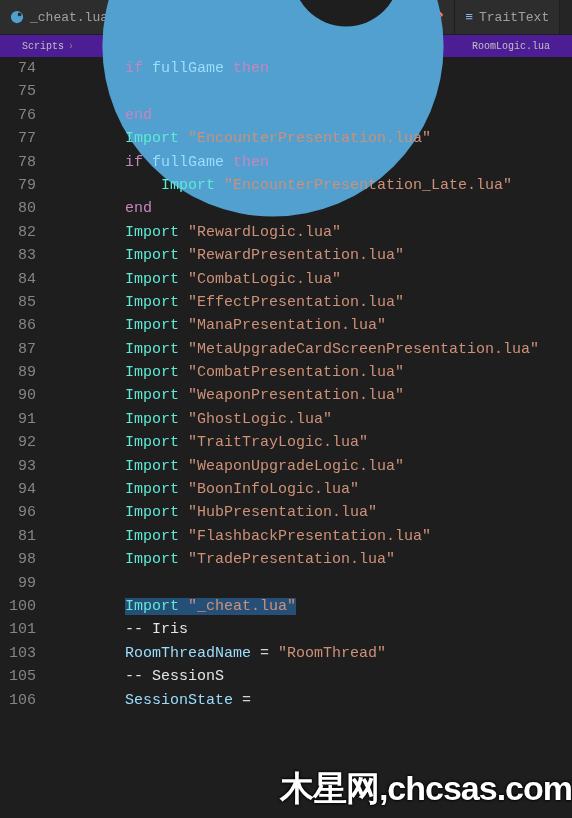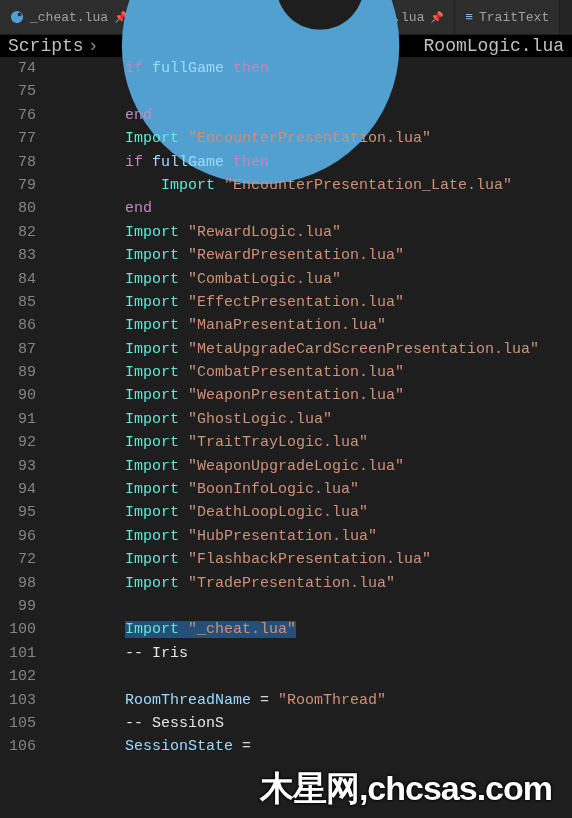--- a/index.html
+++ b/index.html
@@ -21,41 +21,41 @@
   padding:0 10px; font-size:13px;
   color:#a0a0a0; background:#2d2d2d;
   border-right:1px solid #1e1e1e;
   white-space:nowrap;
 }
 .tab.active { background:#1e1e1e; color:#ffffff; }
 .tab .lua-icon { width:14px; height:14px; }
 .pin { color:#c5c5c5; font-size:11px; }
 .breadcrumb {
   display:flex; align-items:center; height:22px;
-  padding:0 8px; font-size:18px; color:#c0c0c0;
-  background:#000000;
+  padding:0 22px; font-size:10px; color:#c0c0c0;
+  background:#4c1d95;
 }
 .breadcrumb .sep { margin:0 4px; color:#888; }
 .editor { position:relative; }
 .line { display:flex; height:23.4px; line-height:23.4px;gap:39px; }
 .gutter {
   width:50px; text-align:right; padding-right:14px;
   color:#858585; flex-shrink:0; user-select:none;
 }
 .code { white-space:pre; }
 .kw  { color:#c586c0; }
 .fn  { color:#5eead4; }
 .str { color:#ce9178; }
 .var { color:#9cdcfe; }
 .cmt { color:#e5e5e5; }
 .op  { color:#d4d4d4; }
 .ind { display:inline-block; border-left:1px solid #404040; width:1px; margin-right:-1px; }
 .sel { background:#264f78; }
 .watermark {
-  position:absolute; bottom:6px; right:20px;
+  position:absolute; bottom:6px; right:0;
   font-family:Arial,sans-serif; font-weight:900;
   font-size:34px; color:#fff;
   text-shadow:0 0 3px #000,0 0 3px #000;
   letter-spacing:-1px;
   pointer-events:none;
 }
 </style>
 </head>
 <body>
 
@@ -171,52 +171,44 @@
     </div>
     <div class="line">
       <div class="gutter">93</div>
       <div class="code"><span class="ind"></span>    <span class="fn">Import</span><span class="op"> </span><span class="str">"WeaponUpgradeLogic.lua"</span></div>
     </div>
     <div class="line">
       <div class="gutter">94</div>
       <div class="code"><span class="ind"></span>    <span class="fn">Import</span><span class="op"> </span><span class="str">"BoonInfoLogic.lua"</span></div>
     </div>
     <div class="line">
-      <div class="gutter">95</div>
-      <div class="code"><span class="ind"></span>    <span class="fn">Import</span><span class="op"> </span><span class="str">"DeathLoopLogic.lua"</span></div>
-    </div>
-    <div class="line">
       <div class="gutter">96</div>
       <div class="code"><span class="ind"></span>    <span class="fn">Import</span><span class="op"> </span><span class="str">"HubPresentation.lua"</span></div>
     </div>
     <div class="line">
-      <div class="gutter">72</div>
+      <div class="gutter">81</div>
       <div class="code"><span class="ind"></span>    <span class="fn">Import</span><span class="op"> </span><span class="str">"FlashbackPresentation.lua"</span></div>
     </div>
     <div class="line">
       <div class="gutter">98</div>
       <div class="code"><span class="ind"></span>    <span class="fn">Import</span><span class="op"> </span><span class="str">"TradePresentation.lua"</span></div>
     </div>
     <div class="line">
       <div class="gutter">99</div>
       <div class="code"></div>
     </div>
     <div class="line">
       <div class="gutter">100</div>
       <div class="code"><span class="ind"></span>    <span class="sel"><span class="fn">Import</span><span class="op"> </span><span class="str">"_cheat.lua"</span></span></div>
     </div>
     <div class="line">
       <div class="gutter">101</div>
       <div class="code"><span class="ind"></span>    <span class="cmt">-- Iris</span></div>
     </div>
     <div class="line">
-      <div class="gutter">102</div>
-      <div class="code"></div>
-    </div>
-    <div class="line">
       <div class="gutter">103</div>
       <div class="code"><span class="ind"></span>    <span class="var">RoomThreadName</span><span class="op"> = </span><span class="str">"RoomThread"</span></div>
     </div>
     <div class="line">
       <div class="gutter">105</div>
       <div class="code"><span class="ind"></span>    <span class="cmt">-- SessionS</span></div>
     </div>
     <div class="line">
       <div class="gutter">106</div>
       <div class="code"><span class="ind"></span>    <span class="var">SessionState</span><span class="op"> =</span></div>

